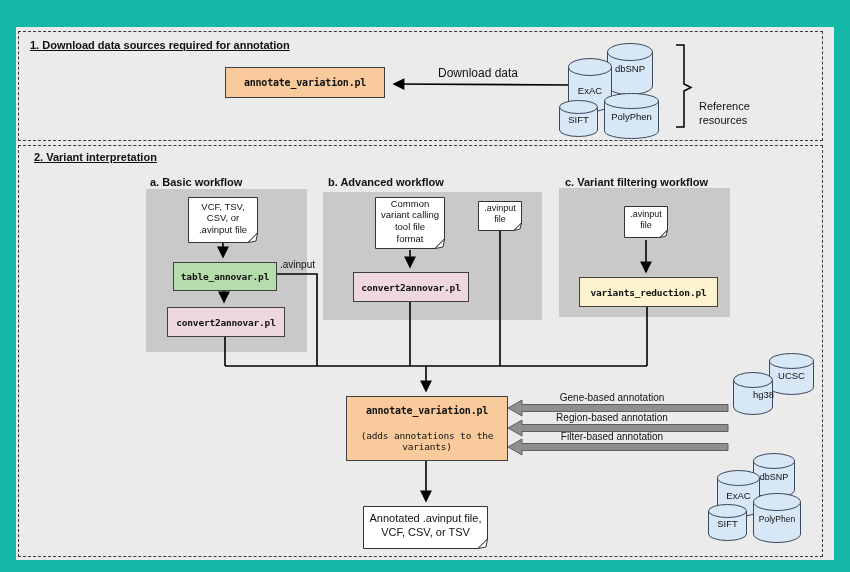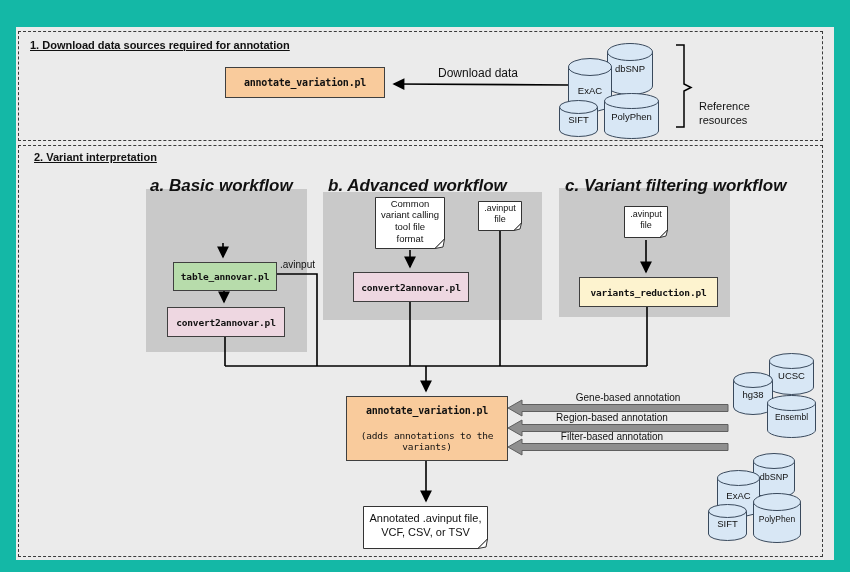--- a/index.html
+++ b/index.html
@@ -2,21 +2,21 @@
 <html><head>
 <meta charset="utf-8">
 <style>
   html,body{margin:0;padding:0;background:#000;}
   #stage{position:relative;width:850px;height:572px;background:#14b8a6;overflow:hidden;
          font-family:"Liberation Sans",sans-serif;color:#111;}
   #canvas{position:absolute;left:16px;top:27px;width:818px;height:533px;background:#ebebeb;}
   .sec{position:absolute;border:1px dashed #3a3a3a;}
   .panel{position:absolute;background:#c9c9c9;}
   .sec-title{position:absolute;font-size:11px;font-weight:bold;text-decoration:underline;white-space:nowrap;}
-  .wf-head{position:absolute;font-size:17px;font-weight:bold;white-space:nowrap;font-style:italic;}
+  .wf-head{position:absolute;font-size:11px;font-weight:bold;white-space:nowrap;}
   .lbl{position:absolute;font-size:10px;white-space:nowrap;}
   .box{position:absolute;border:1px solid #3f3f3f;display:flex;align-items:center;justify-content:center;
        text-align:center;font-family:"DejaVu Sans Mono",monospace;font-weight:bold;font-size:9.5px;
        letter-spacing:-0.2px;white-space:pre-line;}
   .box.orange{background:#f9cb9c;}
   .box.green{background:#b7dcab;}
   .box.pink{background:#eed7e1;}
   .box.yellow{background:#fdf3cf;}
   .doc{position:absolute;}
   .doc svg{position:absolute;left:0;top:0;overflow:visible;}
@@ -126,20 +126,29 @@
           <ellipse cx="27.5" cy="38" rx="27" ry="7.5"></ellipse>
           <rect x="0.5" y="8" width="54" height="30" stroke="none"></rect>
           <line x1="0.5" y1="8" x2="0.5" y2="38"></line>
           <line x1="54.5" y1="8" x2="54.5" y2="38"></line>
           <ellipse cx="27.5" cy="8" rx="27" ry="7.5"></ellipse>
         </g>
       </svg>
     <span class="txt" style="top:18px;">PolyPhen</span>
   </div>
 
+  <div class="doc" style="left:188px;top:197px;width:70px;height:46px;">
+    <svg width="70" height="46">
+        <path d="M0.5,0.5 L69.5,0.5 L69.5,36 L60,45.5 L0.5,45.5 Z" fill="#fff" stroke="#333"></path>
+        <path d="M60,45.5 L69.5,36 L68,44 Z" fill="#fff" stroke="#333"></path>
+      </svg>
+    <span class="txt">VCF, TSV,
+CSV, or
+.avinput file</span>
+  </div>
   <div class="box green" style="left:173px;top:262px;width:102px;height:27px;">table_annovar.pl</div>
   <div class="lbl" style="left:280px;top:259px;">.avinput</div>
   <div class="box pink" style="left:167px;top:307px;width:116px;height:28px;">convert2annovar.pl</div>
 
   <div class="doc" style="left:375px;top:197px;width:70px;height:52px;">
     <svg width="70" height="52">
         <path d="M0.5,0.5 L69.5,0.5 L69.5,42 L60,51.5 L0.5,51.5 Z" fill="#fff" stroke="#333"></path>
         <path d="M60,51.5 L69.5,42 L68,50 Z" fill="#fff" stroke="#333"></path>
       </svg>
     <span class="txt">Common
@@ -166,60 +175,48 @@
 file</span>
   </div>
   <div class="box yellow" style="left:579px;top:277px;width:137px;height:28px;">variants_reduction.pl</div>
 
   <div class="box orange" style="left:346px;top:396px;width:160px;height:63px;flex-direction:column;">
     <span id="annotator-name">annotate_variation.pl</span>
     <span id="annotator-note" class="pre">(adds annotations to the
 variants)</span>
   </div>
 
-  <div class="annot-lbl" style="left:518px;top:392px;">Gene-based annotation</div>
+  <div class="annot-lbl" style="left:502px;top:392px;">Gene-based annotation</div>
   <div class="annot-lbl" style="left:502px;top:412px;">Region-based annotation</div>
   <div class="annot-lbl" style="left:502px;top:431px;">Filter-based annotation</div>
 
   <div class="cyl" style="left:769px;top:353px;width:45px;height:42px;">
     <svg width="45" height="42">
         <g fill="#d8e7f5" stroke="#39495c">
           <ellipse cx="22.5" cy="34" rx="22" ry="7.5"></ellipse>
           <rect x="0.5" y="8" width="44" height="26" stroke="none"></rect>
           <line x1="0.5" y1="8" x2="0.5" y2="34"></line>
           <line x1="44.5" y1="8" x2="44.5" y2="34"></line>
           <ellipse cx="22.5" cy="8" rx="22" ry="7.5"></ellipse>
         </g>
       </svg>
     <span class="txt" style="top:17px;">UCSC</span>
   </div>
-  <div class="cyl" style="left:733px;top:372px;width:40px;height:41px;">
+  <div class="cyl" style="left:733px;top:372px;width:40px;height:41px;padding-left:21px;">
     <svg width="40" height="43">
         <g fill="#d8e7f5" stroke="#39495c">
           <ellipse cx="20" cy="35" rx="19.5" ry="7.5"></ellipse>
           <rect x="0.5" y="8" width="39" height="27" stroke="none"></rect>
           <line x1="0.5" y1="8" x2="0.5" y2="35"></line>
           <line x1="39.5" y1="8" x2="39.5" y2="35"></line>
           <ellipse cx="20" cy="8" rx="19.5" ry="7.5"></ellipse>
         </g>
       </svg>
     <span class="txt" style="top:17px;">hg38</span>
   </div>
-  <div class="cyl" style="left:767px;top:395px;width:49px;height:43px;">
-    <svg width="49" height="43">
-        <g fill="#d8e7f5" stroke="#39495c">
-          <ellipse cx="24.5" cy="35" rx="24" ry="7.5"></ellipse>
-          <rect x="0.5" y="8" width="48" height="27" stroke="none"></rect>
-          <line x1="0.5" y1="8" x2="0.5" y2="35"></line>
-          <line x1="48.5" y1="8" x2="48.5" y2="35"></line>
-          <ellipse cx="24.5" cy="8" rx="24" ry="7.5"></ellipse>
-        </g>
-      </svg>
-    <span class="txt" style="top:17px;font-size:8.5px;">Ensembl</span>
-  </div>
 
   <div class="cyl" style="left:753px;top:453px;width:42px;height:45px;">
     <svg width="42" height="45">
         <g fill="#d8e7f5" stroke="#39495c">
           <ellipse cx="21" cy="37" rx="20.5" ry="7.5"></ellipse>
           <rect x="0.5" y="8" width="41" height="29" stroke="none"></rect>
           <line x1="0.5" y1="8" x2="0.5" y2="37"></line>
           <line x1="41.5" y1="8" x2="41.5" y2="37"></line>
           <ellipse cx="21" cy="8" rx="20.5" ry="7.5"></ellipse>
         </g>

